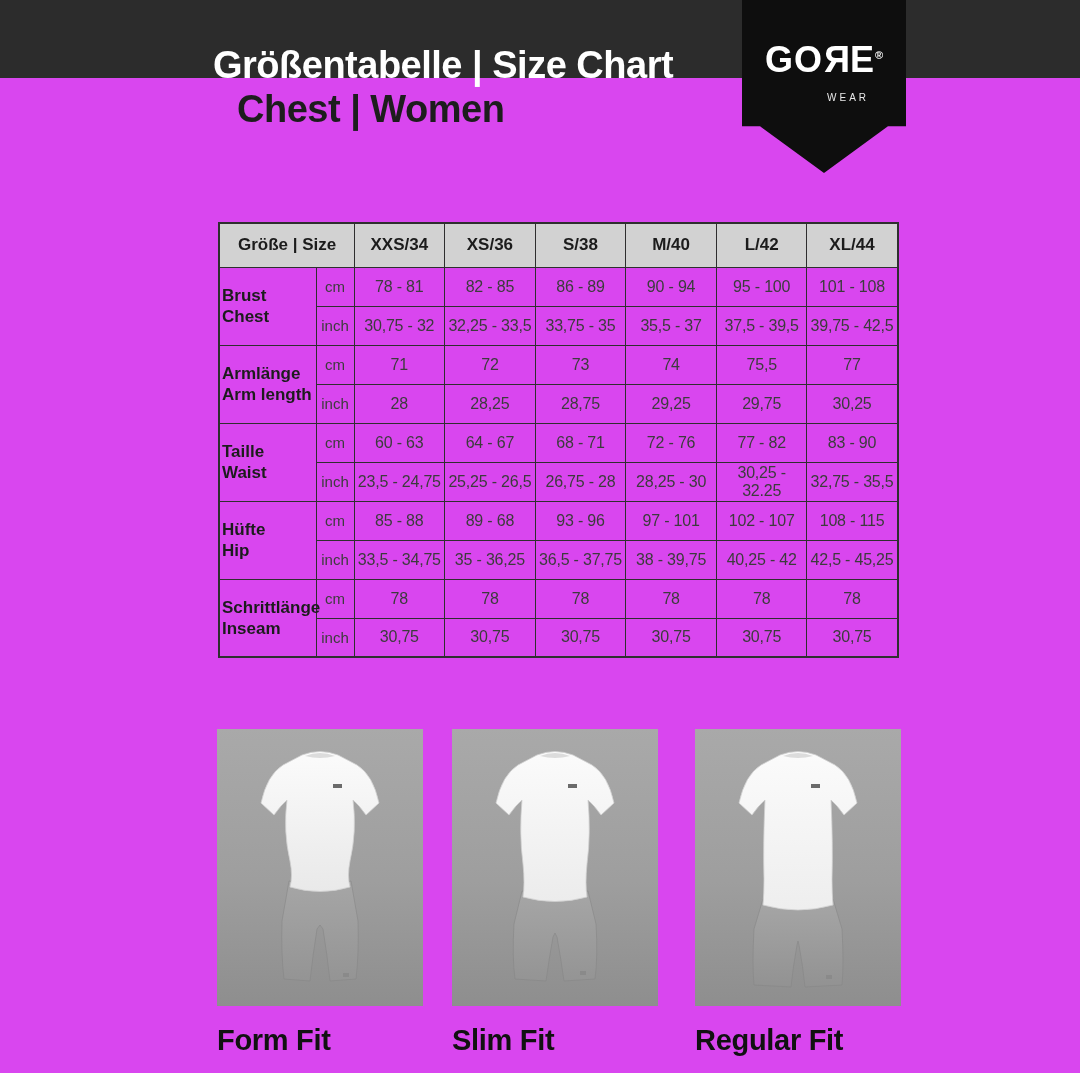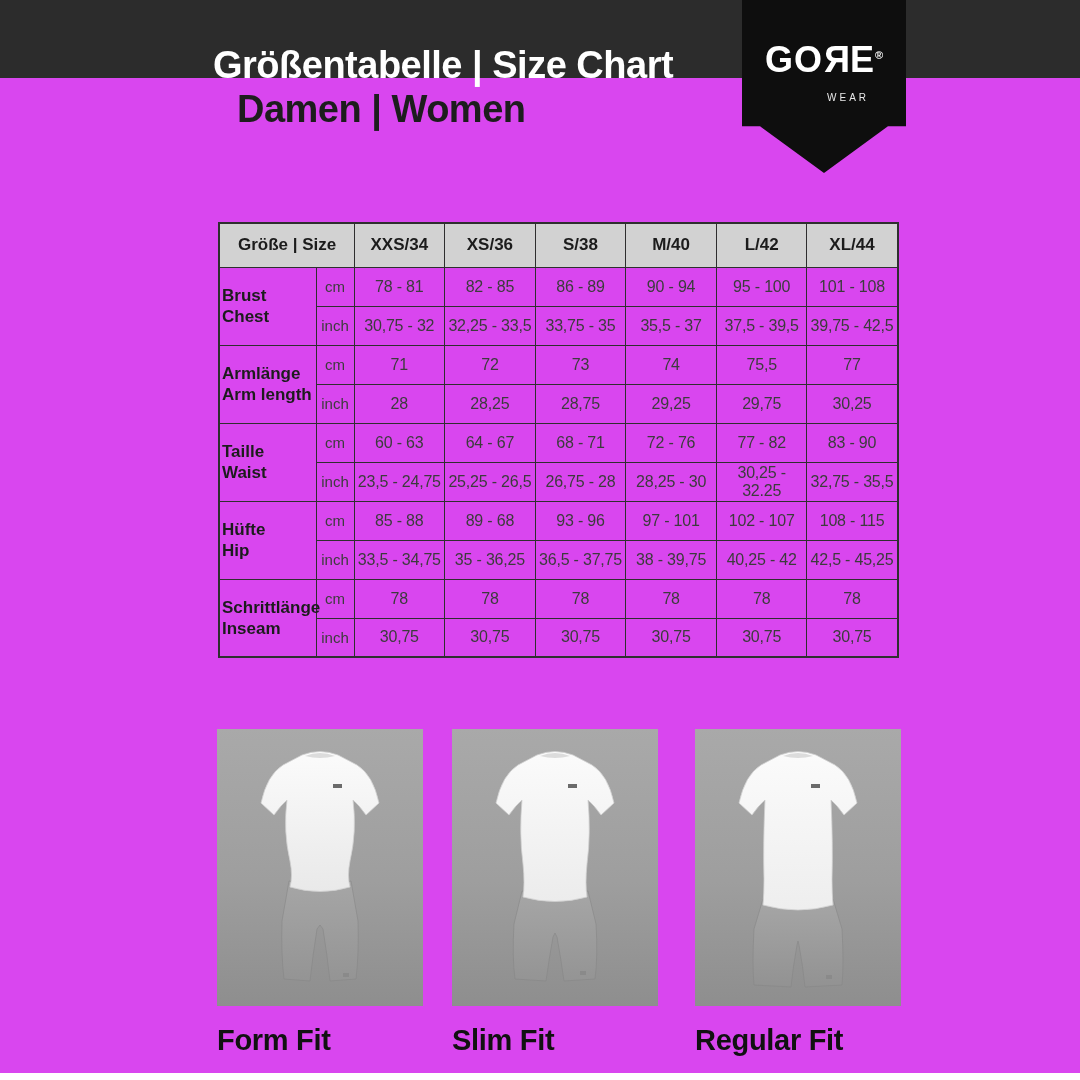--- a/index.html
+++ b/index.html
@@ -63,21 +63,21 @@
   .fit-panel svg { display:block; width:206px; height:277px; }
   .fit-label { margin-top:18px; font-size:29px; font-weight:bold; color:#111; letter-spacing:-0.3px; white-space:nowrap; }
 </style>
 </head>
 <body>
 
 <div class="page">
 
   <div class="banner"></div>
   <div class="page-title">Größentabelle | Size Chart</div>
-  <div class="page-subtitle">Damen | Women</div>
+  <div class="page-subtitle">Chest | Women</div>
 
   <div class="pennant">
     <div class="logo-block">
       <span class="logo-brand"><span>GO</span><span class="mirror">R</span><span>E</span><span class="logo-reg">®</span></span>
       <span class="logo-sub">WEAR</span>
     </div>
   </div>
 
 
   <table class="size-table">

